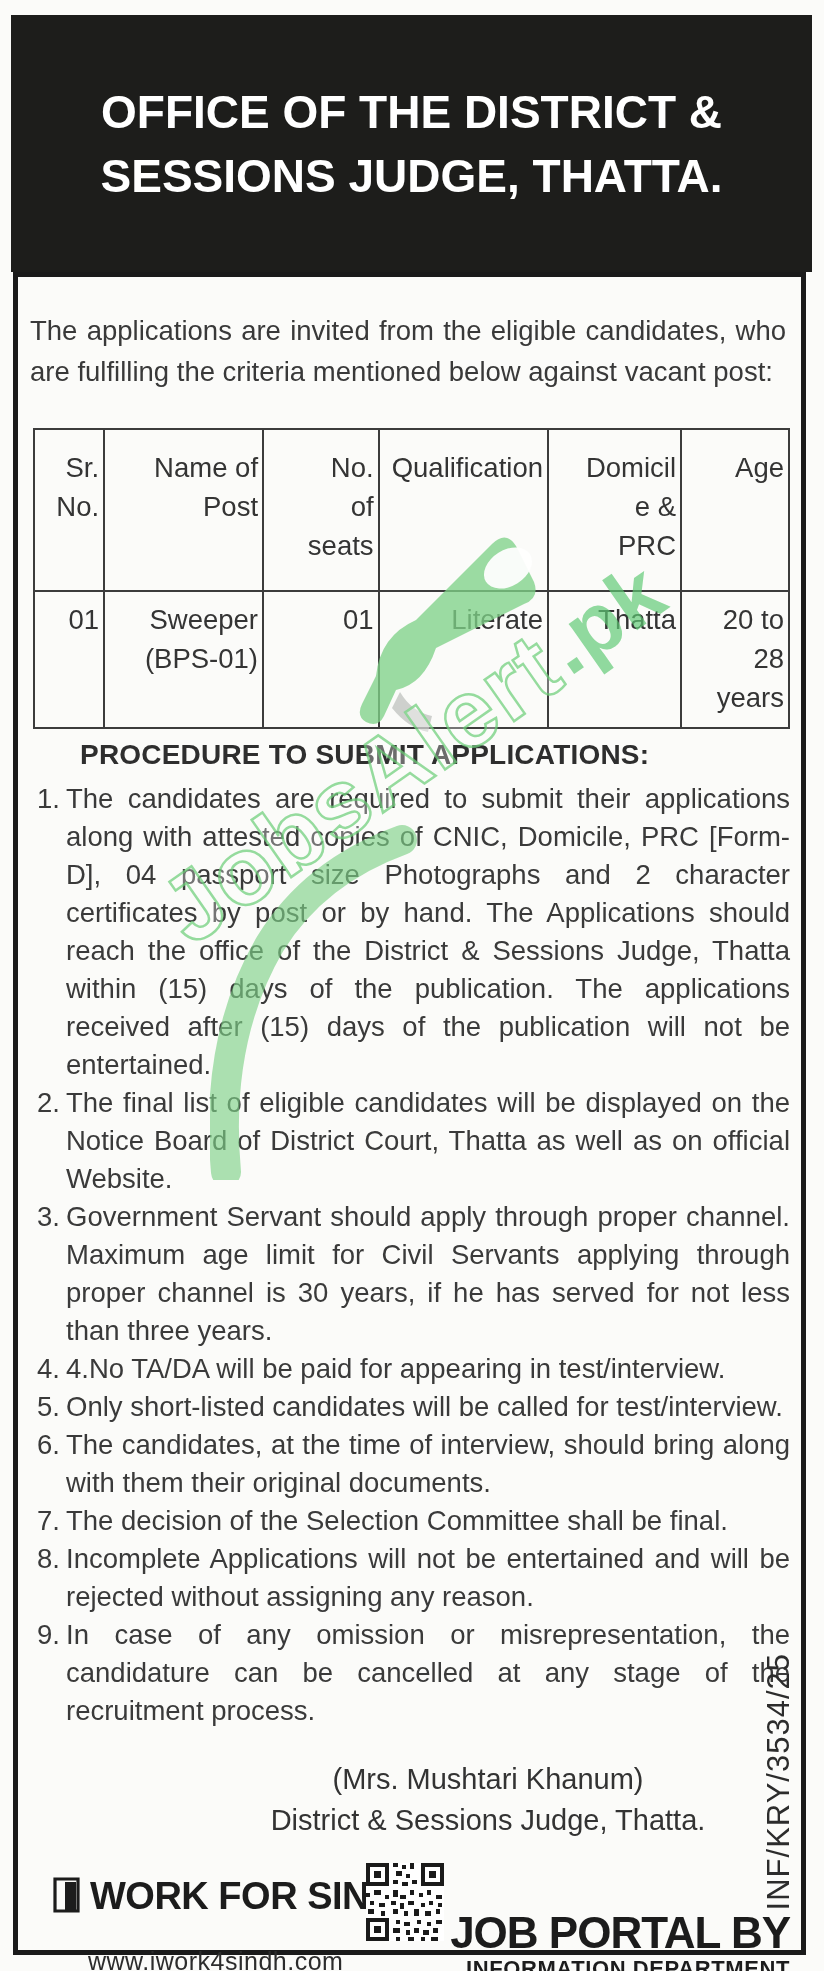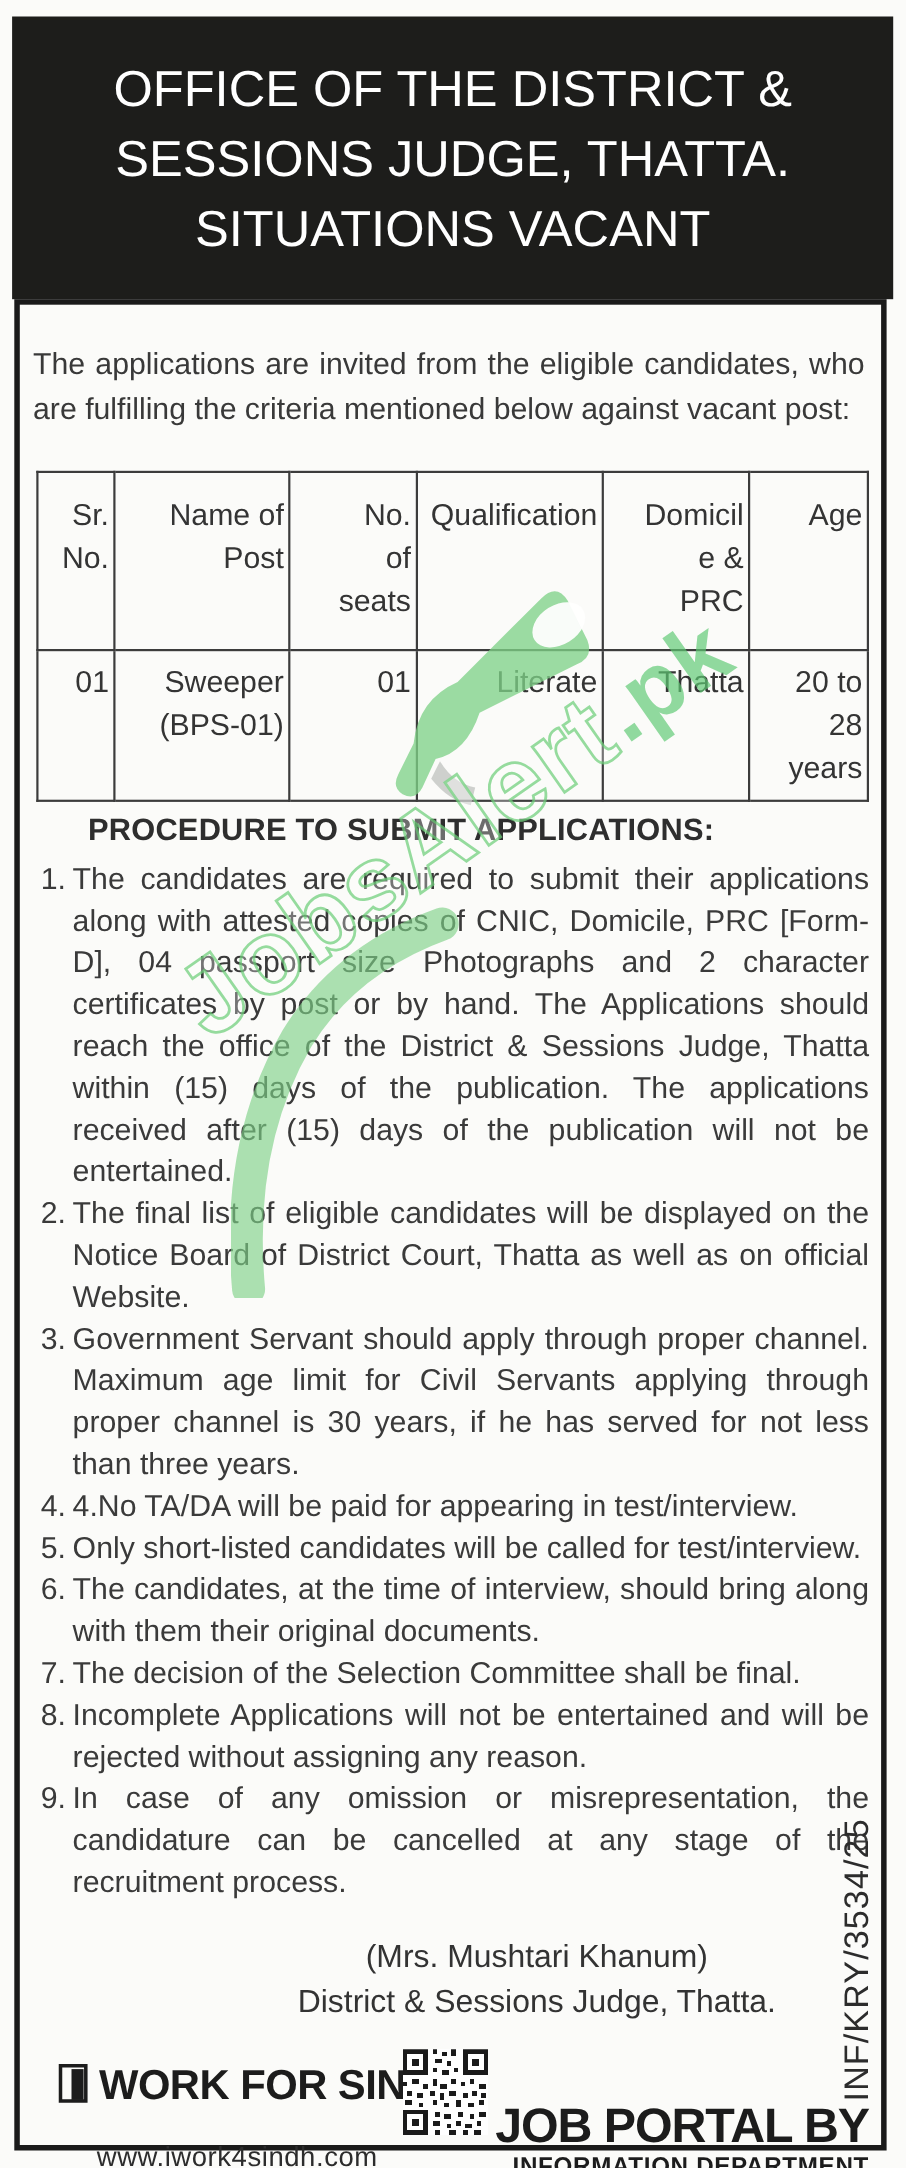--- a/index.html
+++ b/index.html
@@ -8,21 +8,21 @@
     font-family:"Liberation Sans", sans-serif;color:#3a3a3a;overflow:hidden;
     margin:0 auto;
   }
   
   .masthead{
     position:absolute;left:11px;top:15px;width:801px;height:257px;
     background:#1d1d1b;color:#ffffff;text-align:center;
     display:flex;flex-direction:column;justify-content:center;gap:2px;
   }
   .masthead .mline{
-    font-size:46px;font-weight:normal;line-height:62px;white-space:nowrap;letter-spacing:0px;
+    font-size:46px;font-weight:bold;line-height:62px;white-space:nowrap;letter-spacing:0px;
   }
   
   .content-box{
     position:absolute;left:13px;top:272px;width:793px;height:1683px;
     border:5px solid #1a1a1a;box-sizing:border-box;background:transparent;
   }
   .intro{
     position:absolute;left:12px;top:33px;width:756px;
     font-size:27.5px;line-height:41px;text-align:justify;color:#393939;
   }
@@ -97,21 +97,20 @@
   .wm-tail{position:absolute;left:120px;top:390px;}
 </style>
 </head>
 <body>
 
 <div id="page">
 
   <div class="masthead">
     <div class="mline">OFFICE OF THE DISTRICT &amp;</div>
     <div class="mline">SESSIONS JUDGE, THATTA.</div>
-    <div class="mline">SITUATIONS VACANT</div>
   </div>
 
   <div class="content-box">
 
     <div class="intro">The applications are invited from the eligible candidates, who are fulfilling the criteria mentioned below against vacant post:</div>
 
     <table class="vtable">
       <tbody>
           <tr>
         <th style="width:8.7%">Sr.

